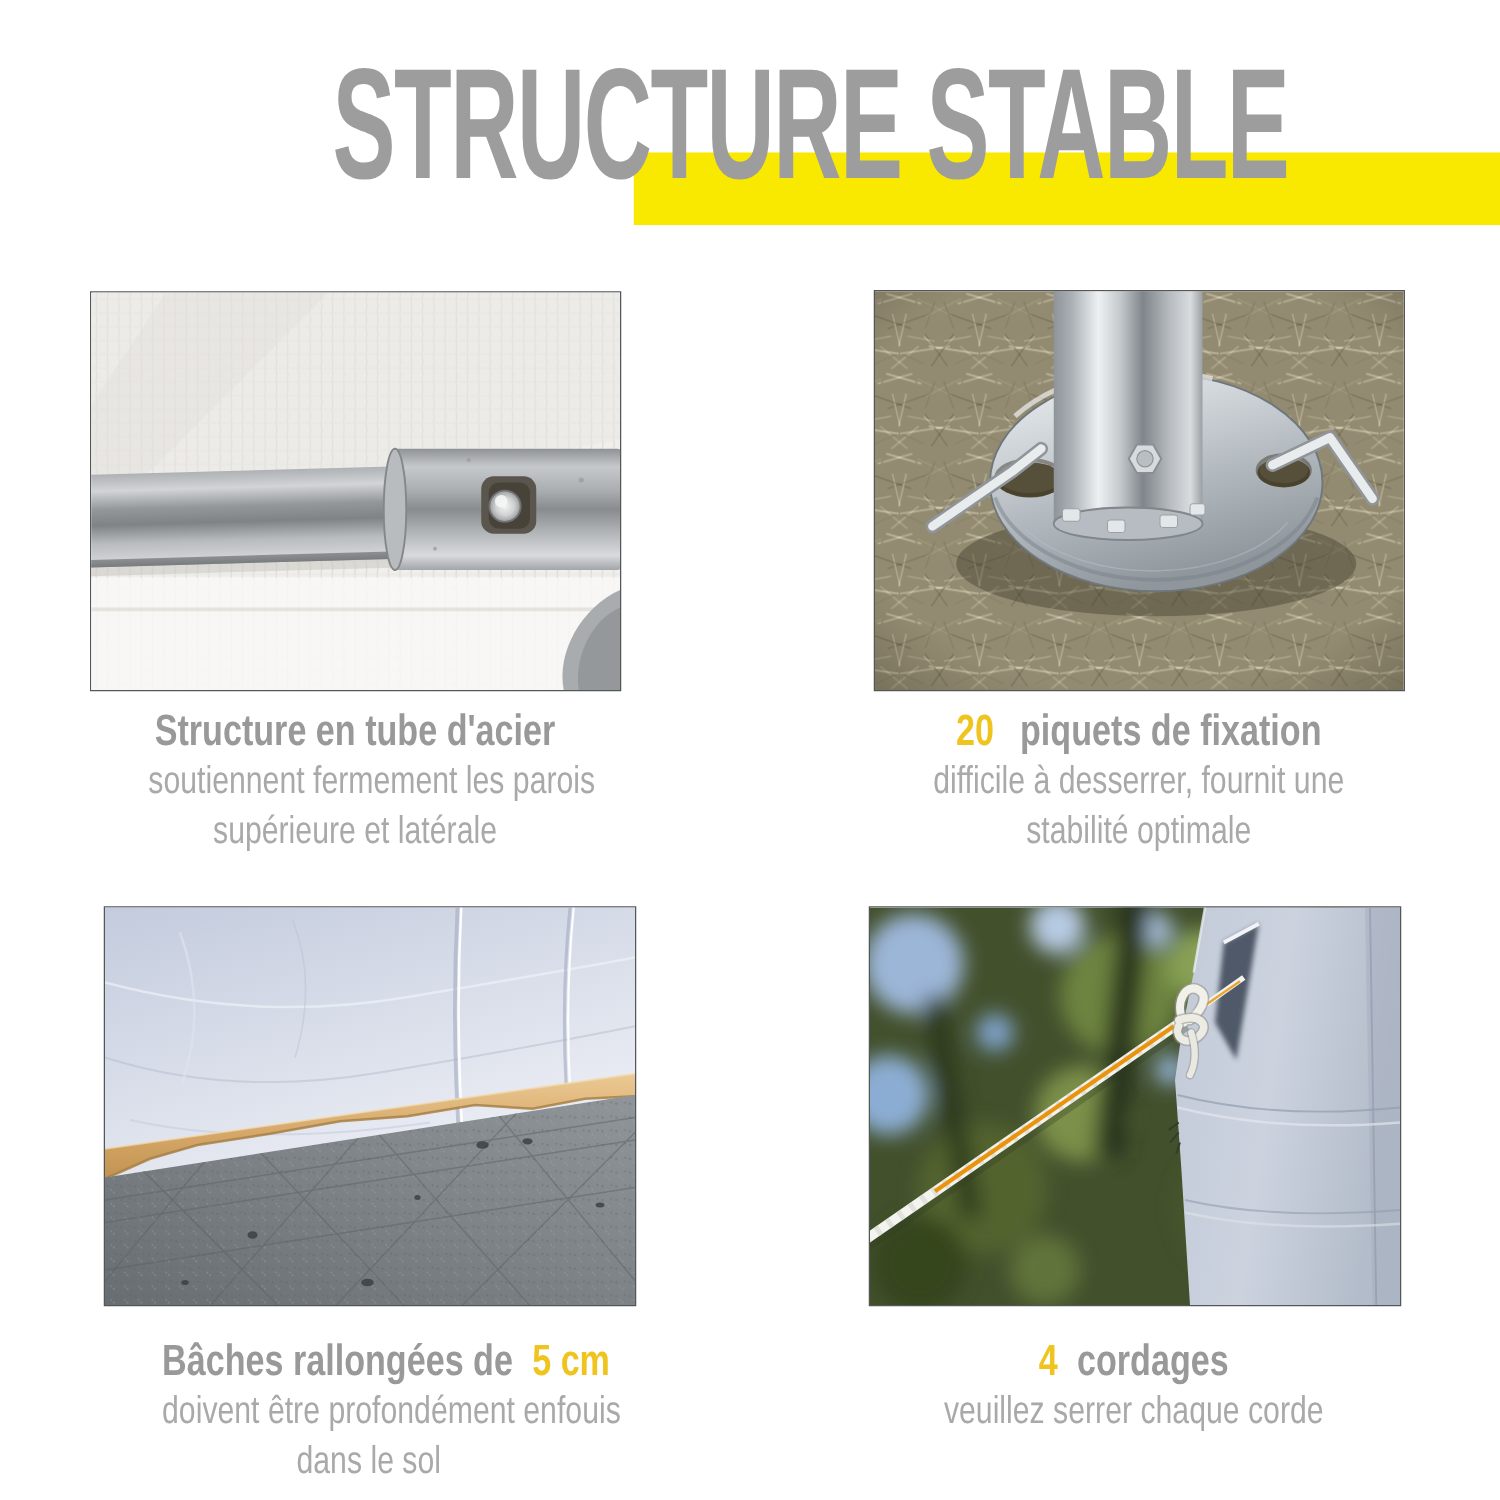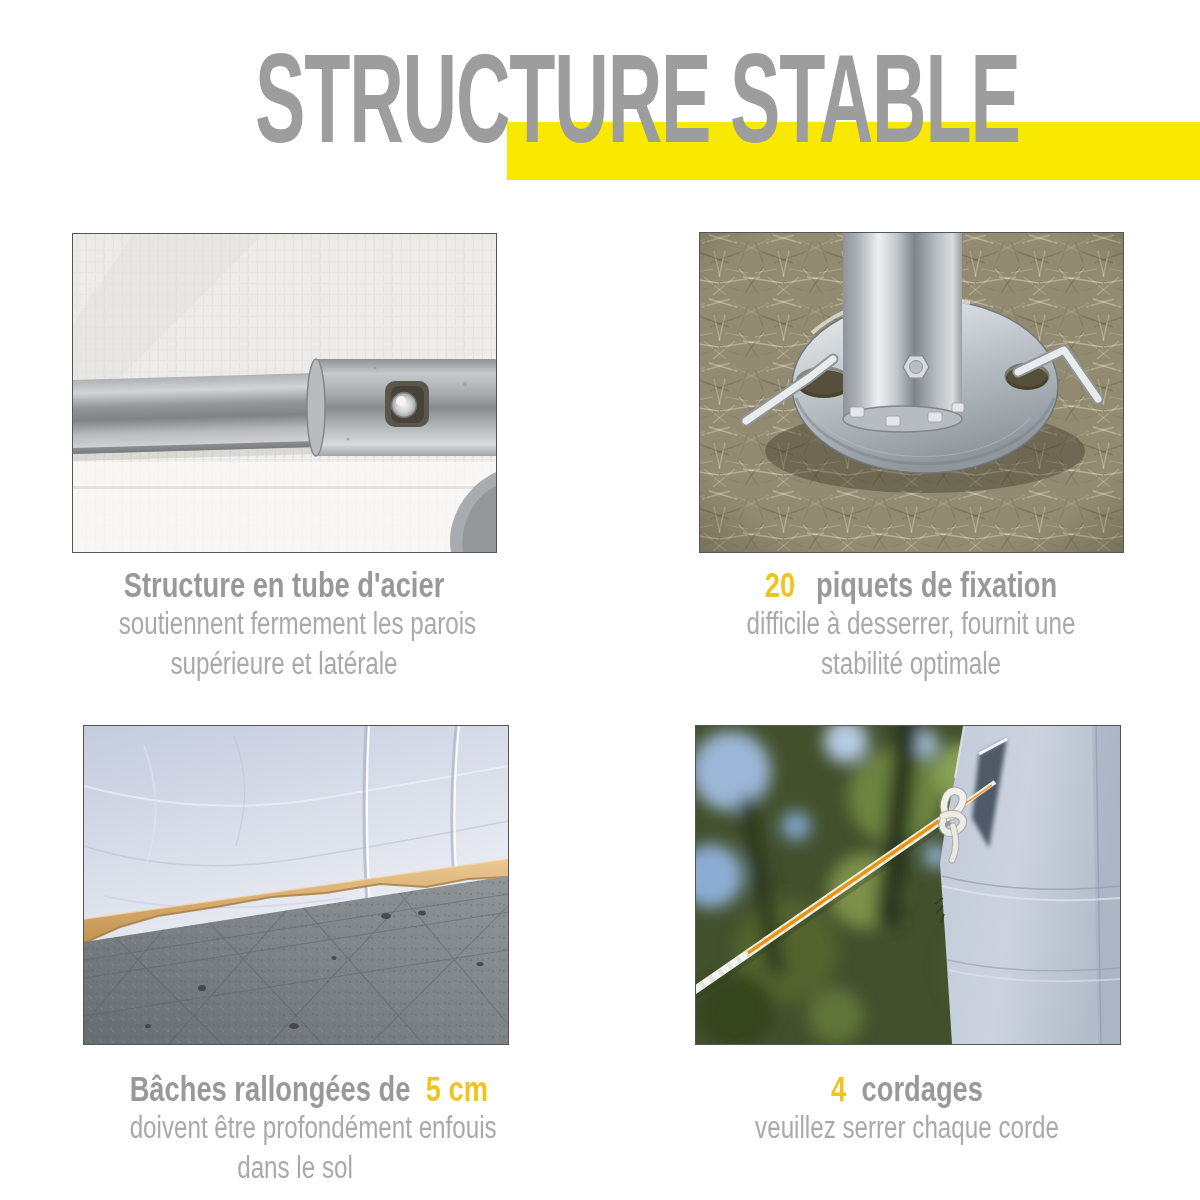--- a/index.html
+++ b/index.html
@@ -5,21 +5,21 @@
   html,body { margin:0; padding:0; background:#ffffff; }
   .stage {
     position:relative; width:1200px; height:1200px; overflow:hidden;
     background:#ffffff; font-family:"Liberation Sans", sans-serif;
   }
   
   .title-bar { position:absolute; left:507px; top:122px; width:693px; height:58px; background:#f9e800; z-index:1; }
   .page-title {
     position:absolute; left:0; top:36px; width:1070px; z-index:2;
     text-align:center; white-space:nowrap;
-    font-size:126px; font-weight:bold; color:#9d9d9d; line-height:126px;
+    font-size:126px; font-weight:bold; color:#9d9d9d; line-height:126px;padding-left:11px;
   }
   .page-title .squeeze { display:inline-block; transform:scaleX(0.60); transform-origin:50% 50%; letter-spacing:-2px; }
   
   .photo { position:absolute; border:1px solid #54575a; box-sizing:content-box; z-index:2; }
   .photo svg { display:block; width:100%; height:100%; }
   .p1 { left:72px;  top:233px; width:423px; height:318px; }
   .p2 { left:699px; top:232px; width:423px; height:319px; }
   .p3 { left:83px;  top:725px; width:424px; height:318px; }
   .p4 { left:695px; top:725px; width:424px; height:318px; }
   

